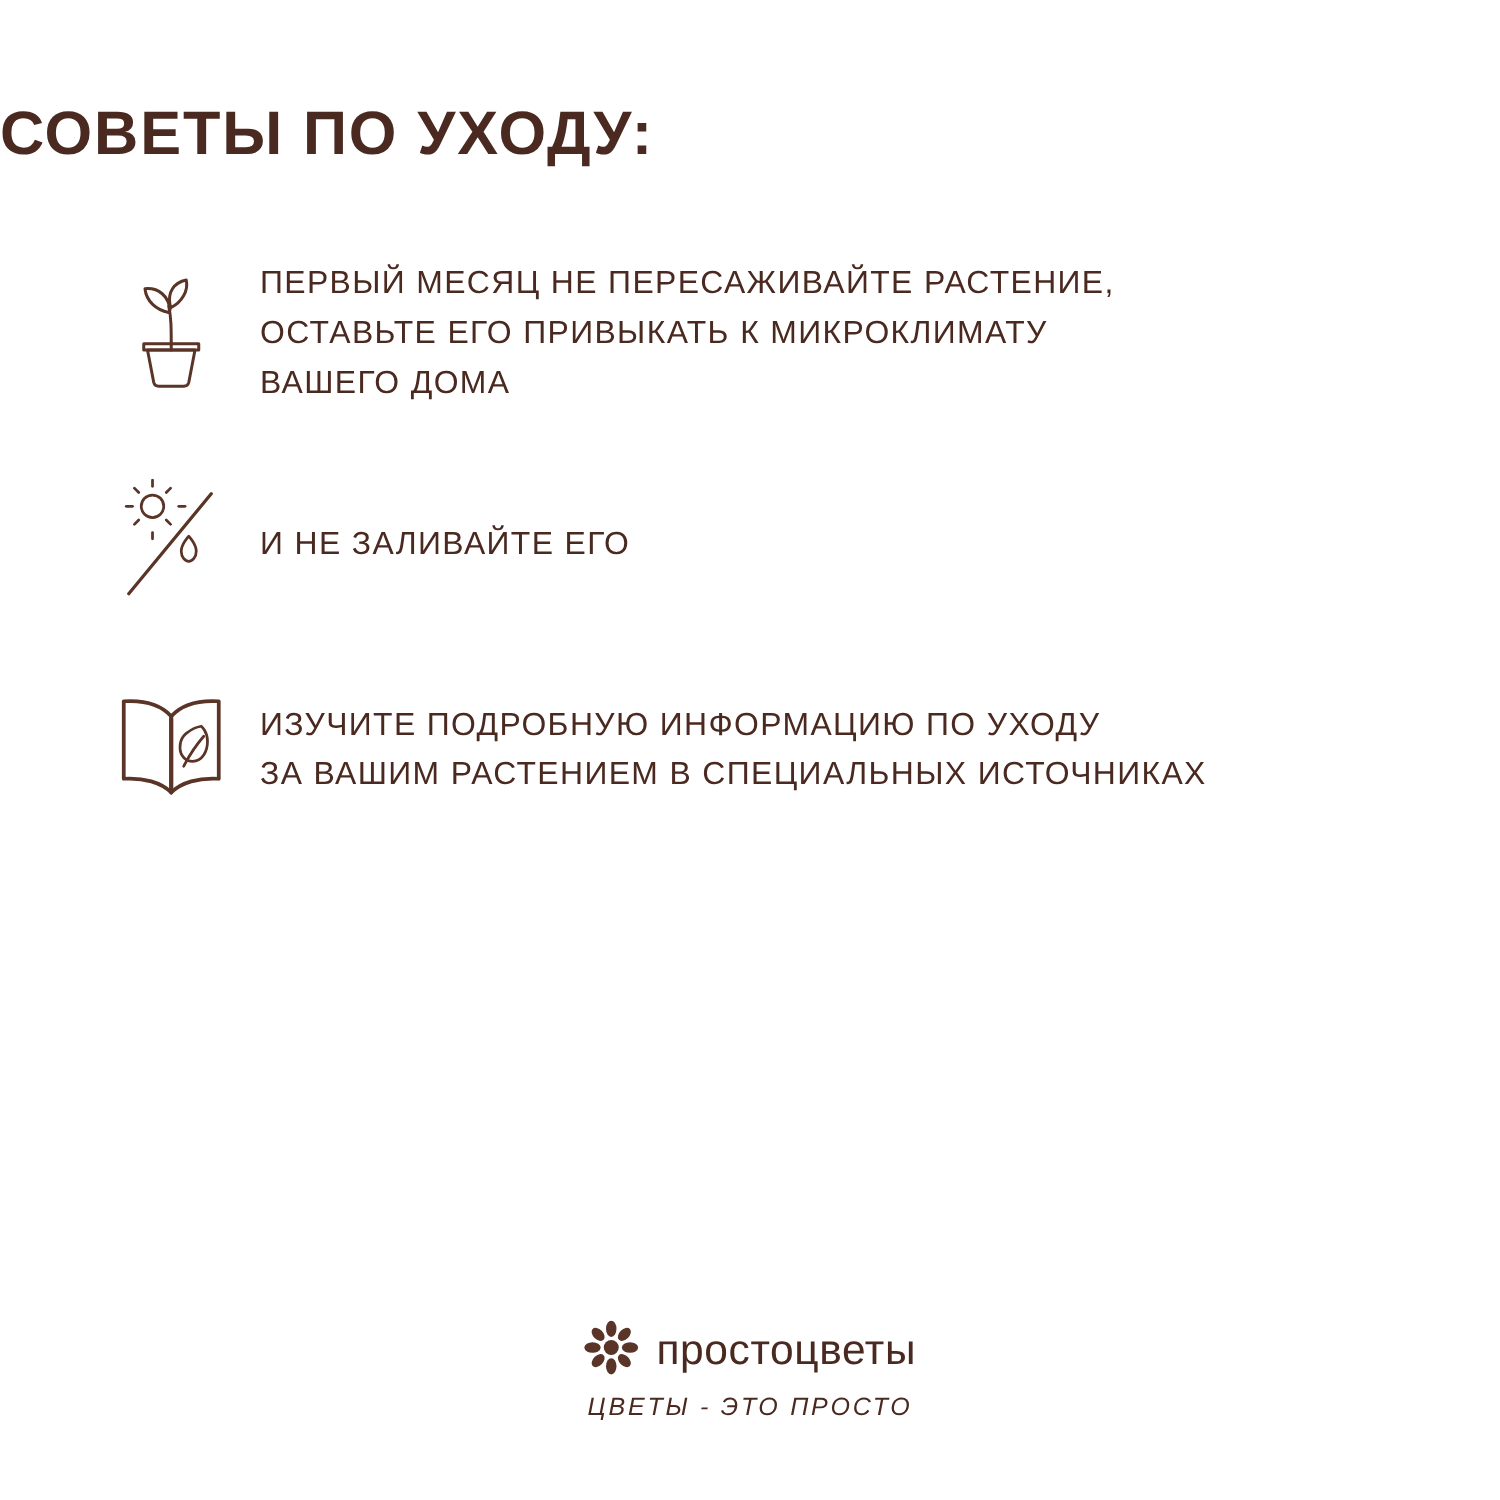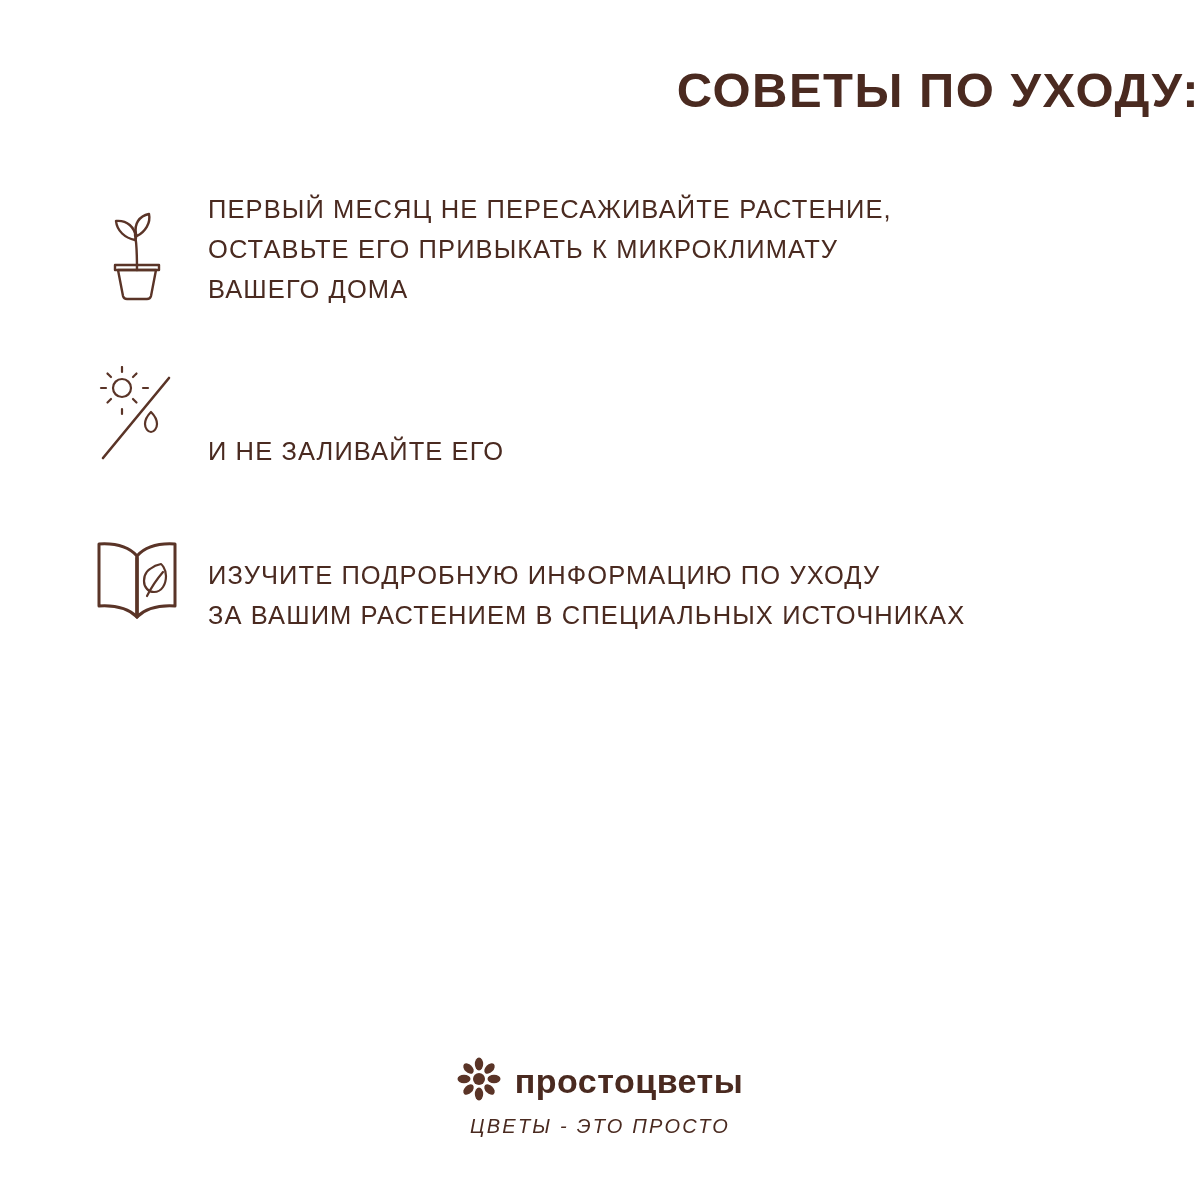--- a/index.html
+++ b/index.html
@@ -14,36 +14,36 @@
     color: #4a2c22;
     overflow: hidden;
   }
   .page {
     position: relative;
     width: 1200px;
     height: 1200px;
     box-sizing: border-box;
   }
   .title {
-    text-align: right;
+    text-align: left;
     font-size: 49px;
     font-weight: bold;
     letter-spacing: 1.5px;
     color: #4a2a20;
     margin: 0;
-    padding-top: 62px;
+    padding-top: 79px;
   }
   .tips {
     margin-top: 66px;
     padding-left: 82px;
     padding-right: 60px;
   }
   .tip {
     display: flex;
-    align-items: flex-end;
+    align-items: center;
     margin-bottom: 52px;
   }
   .tip-icon {
     width: 110px;
     min-width: 110px;
     height: 110px;
     display: flex;
     align-items: center;
     justify-content: center;
     color: #5a3427;
@@ -74,21 +74,21 @@
     text-align: center;
   }
   .brand-row {
     display: flex;
     align-items: center;
     justify-content: center;
     gap: 14px;
   }
   .brand-name {
     font-size: 34px;
-    font-weight: bold;
+    font-weight: normal;
     letter-spacing: 0.5px;
     color: #4a2a20;
     text-transform: lowercase;
   }
   .brand-tagline {
     margin-top: 10px;
     font-size: 20px;
     letter-spacing: 2.2px;
     color: #4a2a20;
     text-transform: uppercase;

